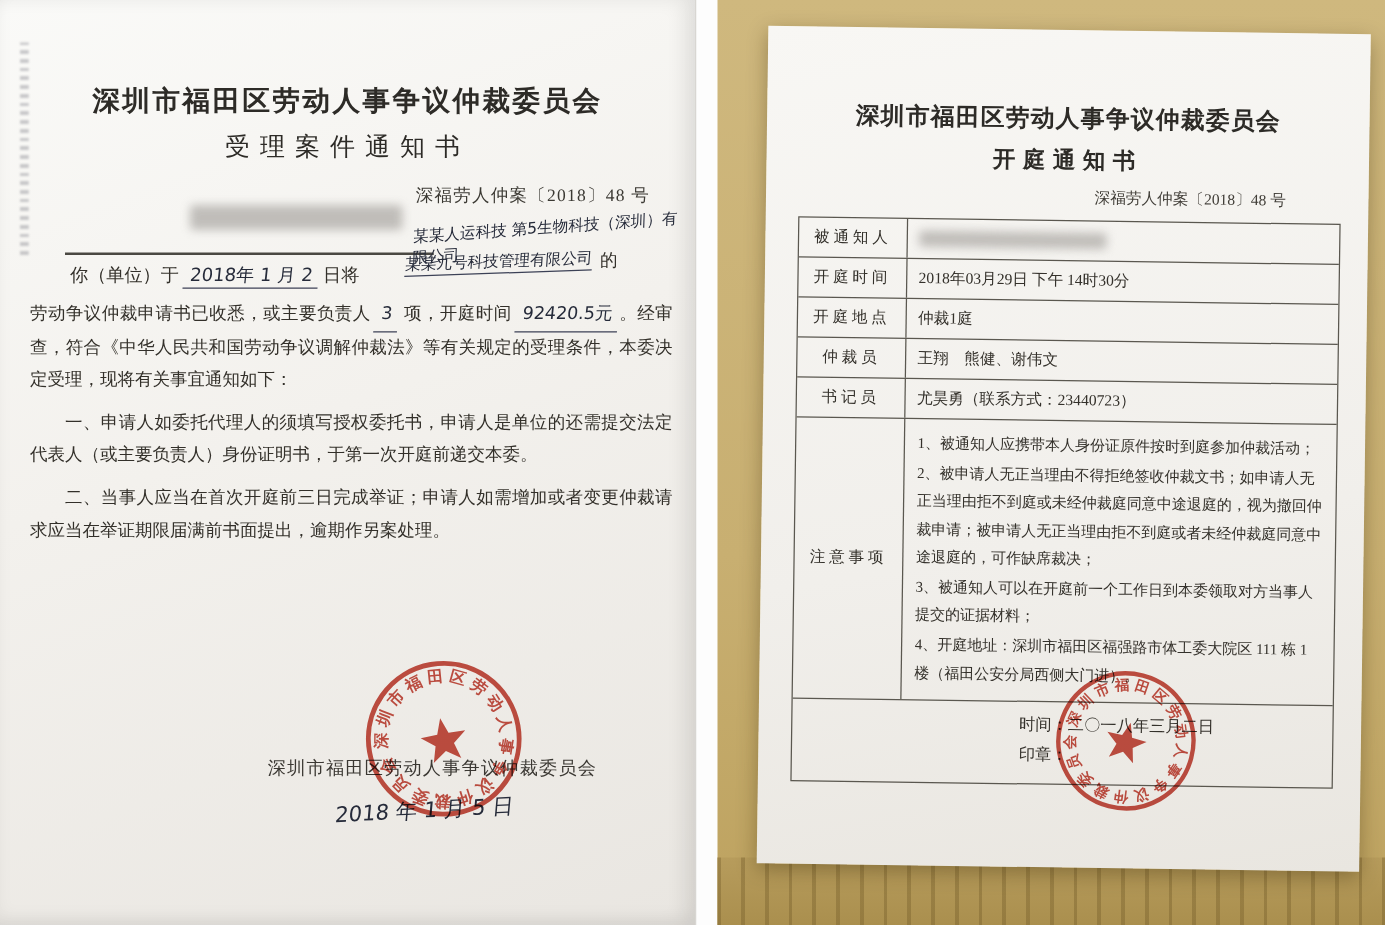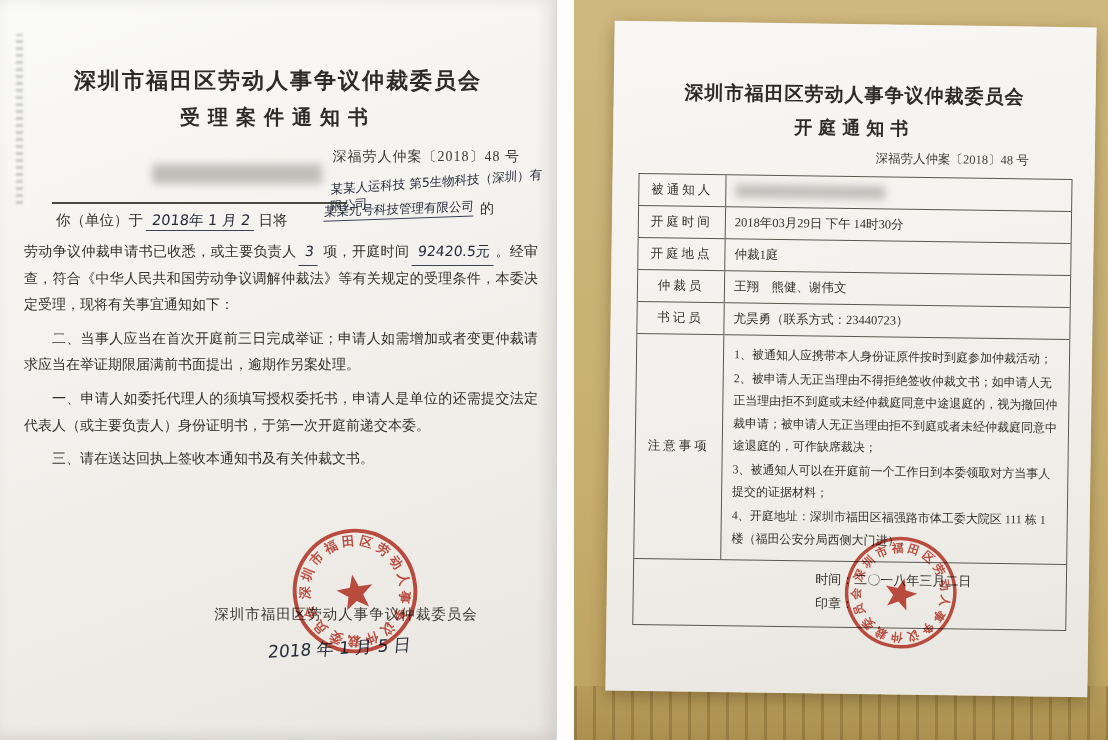--- a/index.html
+++ b/index.html
@@ -15,21 +15,21 @@
     box-shadow:inset -10px 0 14px rgba(0,0,0,.07), inset 0 -8px 12px rgba(0,0,0,.04);
   }
   .spine-strip{
     position:absolute;left:16px;top:34px;width:7px;height:170px;
     background:repeating-linear-gradient(0deg,#8f8f96 0 3px,transparent 3px 7px);
     filter:blur(1px);opacity:.45;
   }
   .t1{position:absolute;top:66px;left:0;right:0;text-align:center;
       font-size:22px;font-weight:bold;letter-spacing:2px;color:#2d2b27;}
   .t2{position:absolute;top:104px;left:0;right:0;text-align:center;
-      font-size:20px;font-weight:bold;letter-spacing:8px;color:#2d2b27;}
+      font-size:20px;font-weight:normal;letter-spacing:8px;color:#2d2b27;}
   .case-line{position:absolute;top:148px;right:36px;font-size:14px;color:#3b3933;letter-spacing:1px;}
   .addr-line{position:absolute;top:180px;left:52px;width:295px;height:22px;
       border-bottom:2px solid #4a4842;}
   .redact{background:#b3b0ac;filter:blur(4px);opacity:.8;border-radius:3px;}
   .redact-addr{position:absolute;top:-16px;left:100px;width:170px;height:20px;}
   .hw{font-family:"DejaVu Sans", sans-serif;color:#262b3a;display:inline-block;
       transform:skewX(-6deg);}
   .u{border-bottom:1.5px solid #3c4156;padding:0 5px;}
   .hw1{position:absolute;top:174px;left:330px;width:215px;font-size:12.5px;
       transform:rotate(-4deg) skewX(-6deg);color:#262b3a;font-family:"DejaVu Sans",sans-serif;}
@@ -107,23 +107,22 @@
     <span>你（单位）于</span>
     <span class="hw u">2018年 1 月 2</span>
     <span>日将</span>
   </div>
 
   <div class="flow">
     <p><span>劳动争议仲裁申请书已收悉，或主要负责人</span>
       <span class="hw u">3</span>
       <span>项，开庭时间</span>
       <span class="hw u">92420.5元</span><span>。经审查，符合《中华人民共和国劳动争议调解仲裁法》等有关规定的受理条件，本委决定受理，现将有关事宜通知如下：</span></p>
+    <p class="ind">一、申请人如委托代理人的须填写授权委托书，申请人是单位的还需提交法定代表人（或主要负责人）身份证明书，于第一次开庭前递交本委。</p>
     <p class="ind">二、当事人应当在首次开庭前三日完成举证；申请人如需增加或者变更仲裁请求应当在举证期限届满前书面提出，逾期作另案处理。</p>
-    <p class="ind">一、申请人如委托代理人的须填写授权委托书，申请人是单位的还需提交法定代表人（或主要负责人）身份证明书，于第一次开庭前递交本委。</p>
-    <p class="ind">三、请在送达回执上签收本通知书及有关仲裁文书。</p>
   </div>
 
   <div class="foot-org">深圳市福田区劳动人事争议仲裁委员会</div>
   <div class="foot-date">2018 年 1 月 5 日</div>
 
   <svg class="seal seal-left" viewBox="0 0 120 120">
     <defs>
         <path id="arcL" d="M 60,60 m -41,0 a 41,41 0 1,1 82,0 a 41,41 0 1,1 -82,0"></path>
       </defs>
     <circle cx="60" cy="60" r="54" fill="none" stroke="#c0392b" stroke-width="3.5"></circle>

